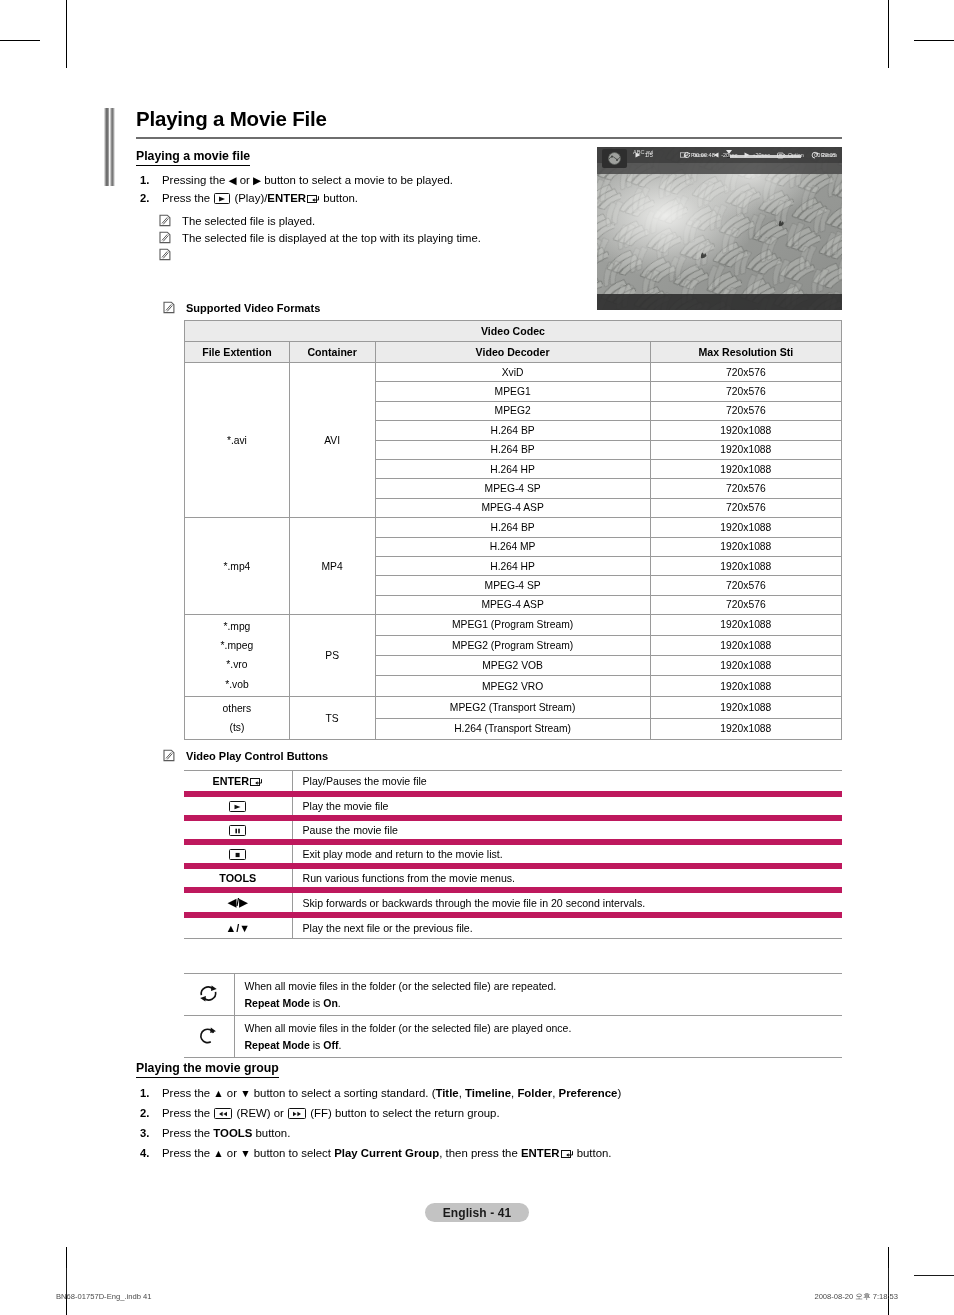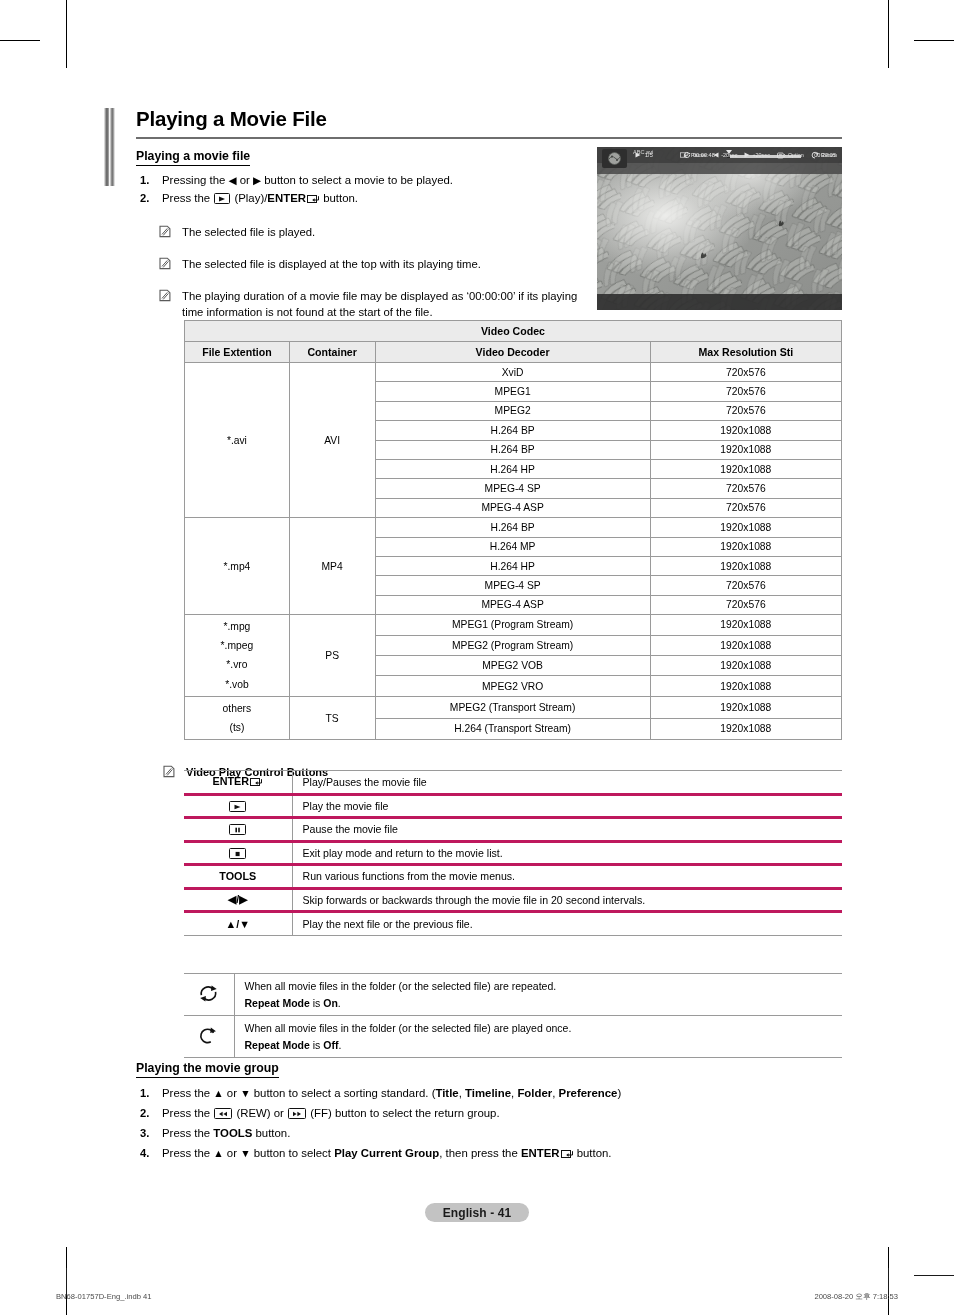--- a/index.html
+++ b/index.html
@@ -43,21 +43,21 @@
     font-size: 12.3px; font-weight: bold; display: inline-block;
     border-bottom: 1.6px solid #000; padding-bottom: 1px; line-height: 15px;
   }
 
   
   .num-list { margin: 0; padding: 0; list-style: none; }
   .num-list li { position: relative; padding-left: 26px; font-size: 11.4px; line-height: 16.6px; margin-bottom: 1.5px; }
   .num-list li .num { position: absolute; left: 4px; top: 0; font-weight: bold; font-size: 11.2px; }
 
   
-  .note-line { position: relative; padding-left: 24px; font-size: 11.3px; line-height: 16px; margin-bottom: 1px; margin-top: 16px; }
+  .note-line { position: relative; padding-left: 24px; font-size: 11.3px; line-height: 16px; margin-bottom: 1px; }
   .note-ic { position: absolute; left: 0; top: 1px; width: 14px; height: 13px; }
   .note-ic svg { display:block; }
 
   
   .btn-box {
     display: inline-block; border: 1.2px solid #111; border-radius: 1.5px;
     padding: 0px 3px; line-height: 9px; font-size: 8px; vertical-align: 1px;
     background: #fff; margin: 0 1px;
   }
   .btn-box svg { display: inline-block; vertical-align: middle; }
@@ -117,21 +117,21 @@
     font-weight: normal; height: 19.4px; line-height: 13px;
   }
   .codec-table .hdr { background: #ebebeb; font-weight: bold; font-size: 10.6px; height: 21px; }
   .codec-table .ext { width: 107px; }
   .codec-table .cont { width: 87px; }
   .codec-table .dec { width: 285px; text-align: center; }
   .codec-table .res { width: 197px; }
   .codec-table .multi { line-height: 19.2px; }
 
   .ctrl-table { position: absolute; left: 184px; top: 770px; width: 658px; font-size: 10.6px; }
-  .ctrl-table td { border-top: 3px solid #be185d; border-bottom: 1px solid #9a9a9a; padding: 3px 5px; height: 23.5px; }
+  .ctrl-table td { border-top: 6px solid #be185d; border-bottom: 1px solid #9a9a9a; padding: 3px 5px; height: 23.5px; }
   .ctrl-table tr:first-child td { border-top: 1px solid #9a9a9a; }
   .ctrl-table .key { width: 108px; text-align: center; border-right: 1px solid #9a9a9a; font-weight: bold; font-size: 10.8px; }
   .ctrl-table .desc { padding-left: 10px; font-size: 10.6px; }
 
   .icon-table { position: absolute; left: 184px; top: 973px; width: 658px; font-size: 10.5px; }
   .icon-table td { border-top: 1px solid #9a9a9a; border-bottom: 1px solid #9a9a9a; padding: 4px 5px; }
   .icon-table .ic { width: 50px; text-align: center; border-right: 1px solid #9a9a9a; vertical-align: middle; }
   .icon-table .txt { padding-left: 10px; line-height: 16.5px; }
 
   
@@ -205,21 +205,20 @@
         <span>The selected file is displayed at the top with its playing time.</span>
       </div>
       <div class="note-line">
         <span class="note-ic">
             <svg width="14" height="13" viewBox="0 0 14 13">
               <path d="M2 1.2 h7.3 l2.6 2.6 v7.8 h-9.9 z" fill="none" stroke="#5a5a5a" stroke-width="1.1"></path>
               <path d="M4 9.4 L9.3 3.4" stroke="#5a5a5a" stroke-width="1"></path>
               <path d="M5.2 10.4 L10.4 4.4" stroke="#5a5a5a" stroke-width="1"></path>
             </svg>
           </span>
-        <span>The playing duration of a movie file may be displayed as ‘00:00:00’ if its playing time information is not found at the start of the file.</span>
       </div>
     </div>
   </div>
 
   <div class="tv">
     <svg class="tv-photo" viewBox="0 0 245 163" preserveAspectRatio="none">
       <defs>
         <linearGradient id="bgg" x1="0" y1="0" x2="1" y2="1">
           <stop offset="0%" stop-color="#a7a9a6"></stop>
           <stop offset="45%" stop-color="#9a9c99"></stop>
@@ -324,20 +323,30 @@
       <div class="tv-key">
         <svg width="8" height="8" viewBox="0 0 10 10">
             <path d="M8.6 5.4 A3.6 3.6 0 1 0 5 8.8" stroke="#e2e2e2" stroke-width="1.2" fill="none"></path>
             <polygon points="7.4,1.6 9.8,3.3 7.0,4.2" fill="#e2e2e2"></polygon>
           </svg>
         <span>Return</span>
       </div>
     </div>
   </div>
 
+  <div class="note-line" style="position:absolute; left:162px; top:300px; width:400px; font-weight:bold; font-size:11px;">
+    <span class="note-ic">
+        <svg width="14" height="13" viewBox="0 0 14 13">
+          <path d="M2 1.2 h7.3 l2.6 2.6 v7.8 h-9.9 z" fill="none" stroke="#5a5a5a" stroke-width="1.1"></path>
+          <path d="M4 9.4 L9.3 3.4" stroke="#5a5a5a" stroke-width="1"></path>
+          <path d="M5.2 10.4 L10.4 4.4" stroke="#5a5a5a" stroke-width="1"></path>
+        </svg>
+      </span>
+    <span>Supported Video Formats</span>
+  </div>
 
   <table class="codec-table">
     <tbody>
       <tr>
         <td class="hdr" colspan="4">Video Codec</td>
       </tr>
       <tr>
         <td class="hdr ext">File Extention</td>
         <td class="hdr cont">Container</td>
         <td class="hdr dec">Video Decoder</td>

